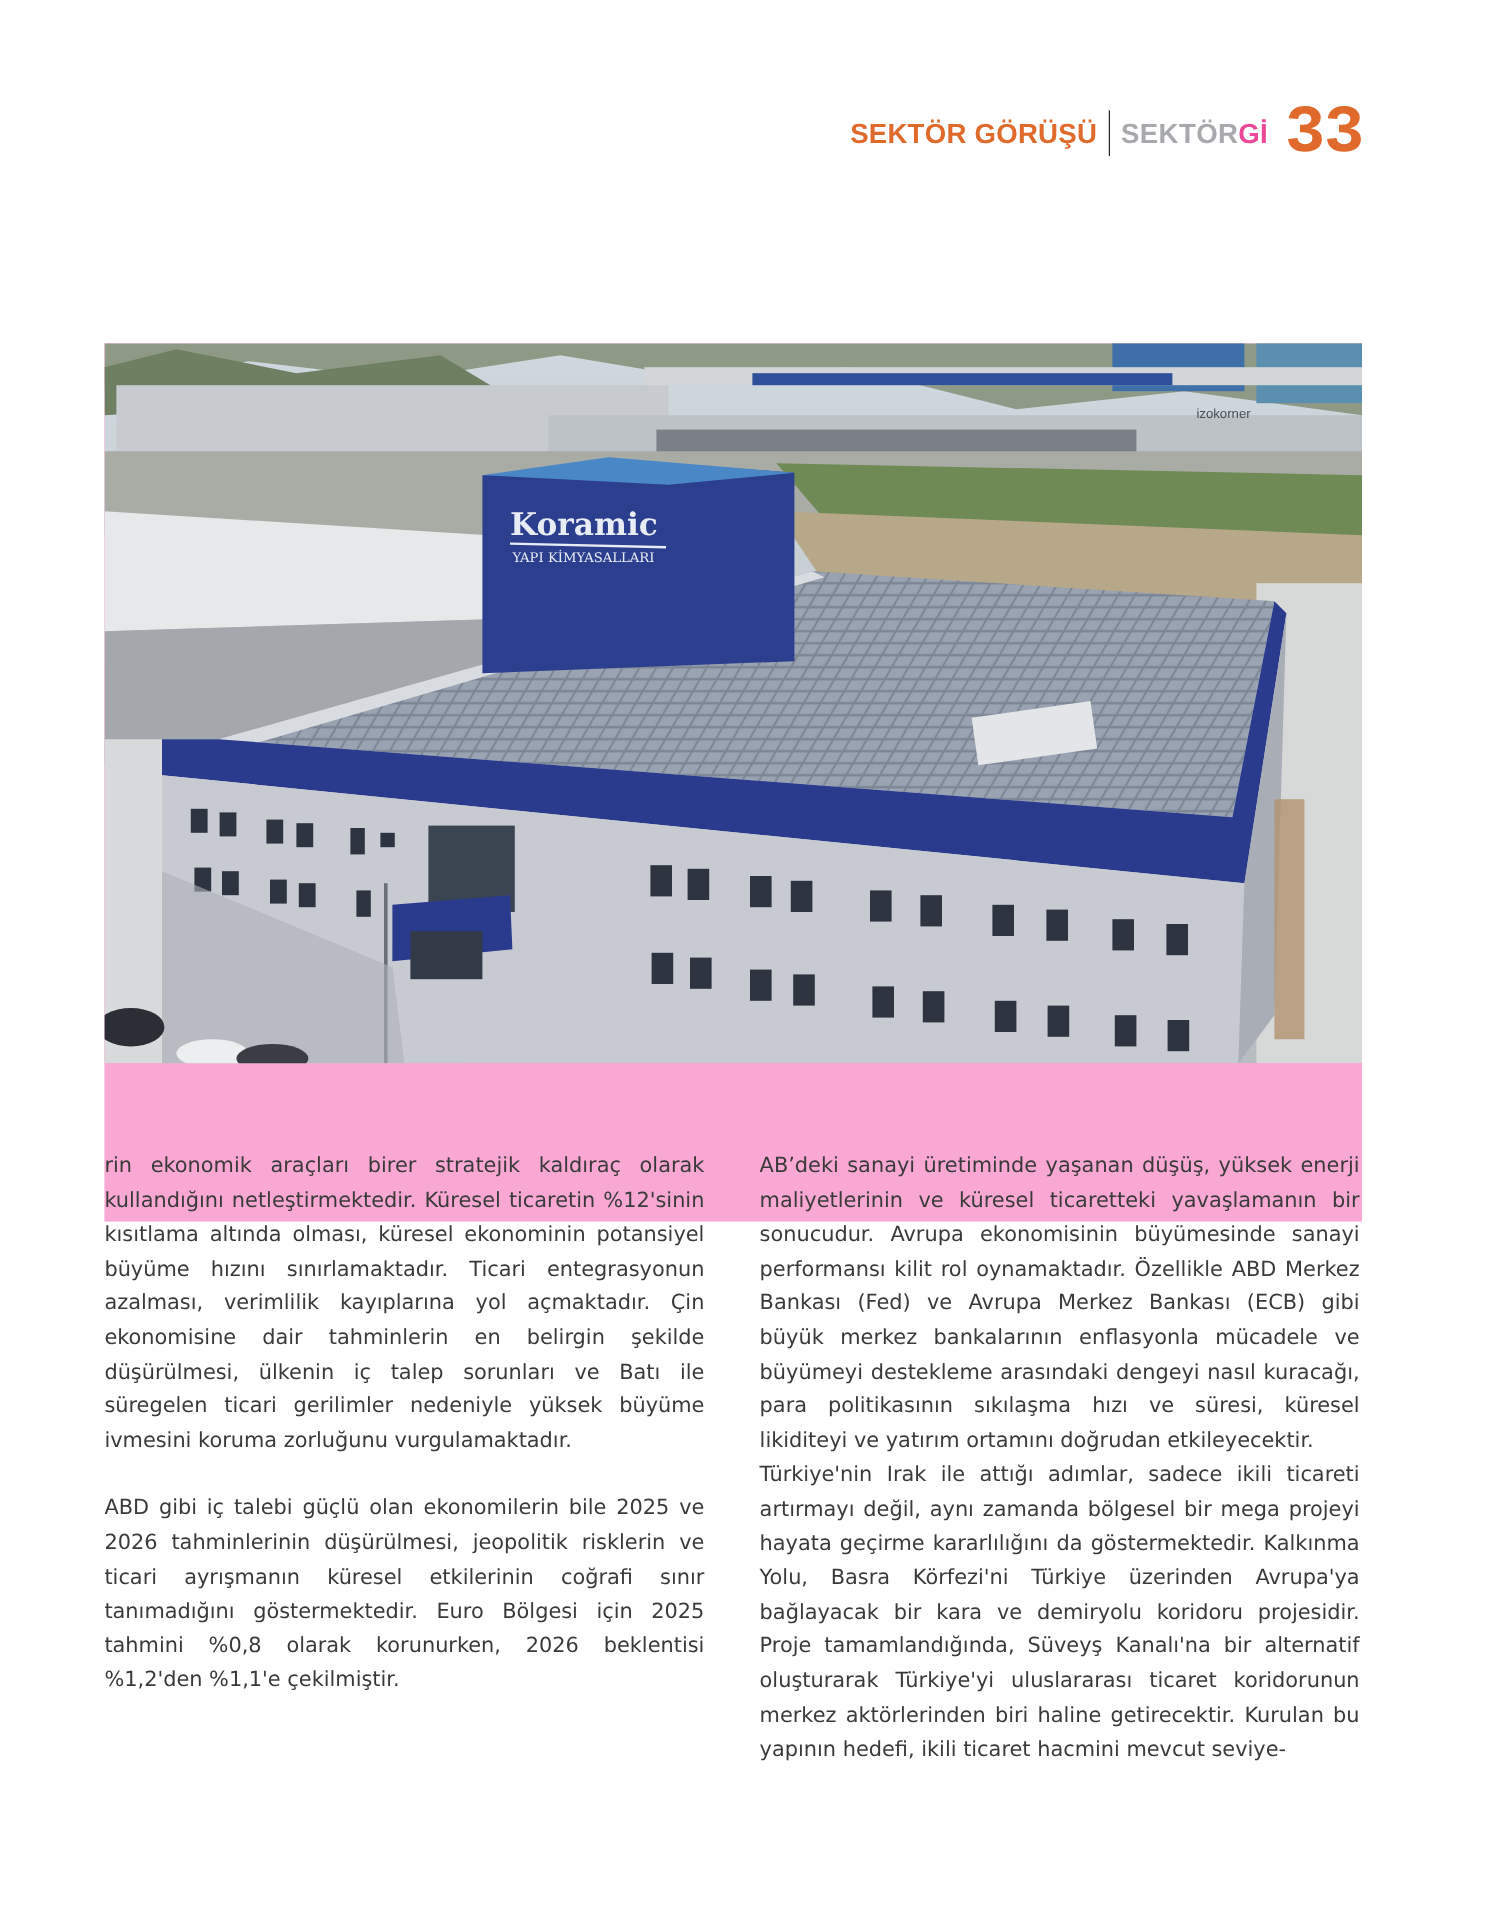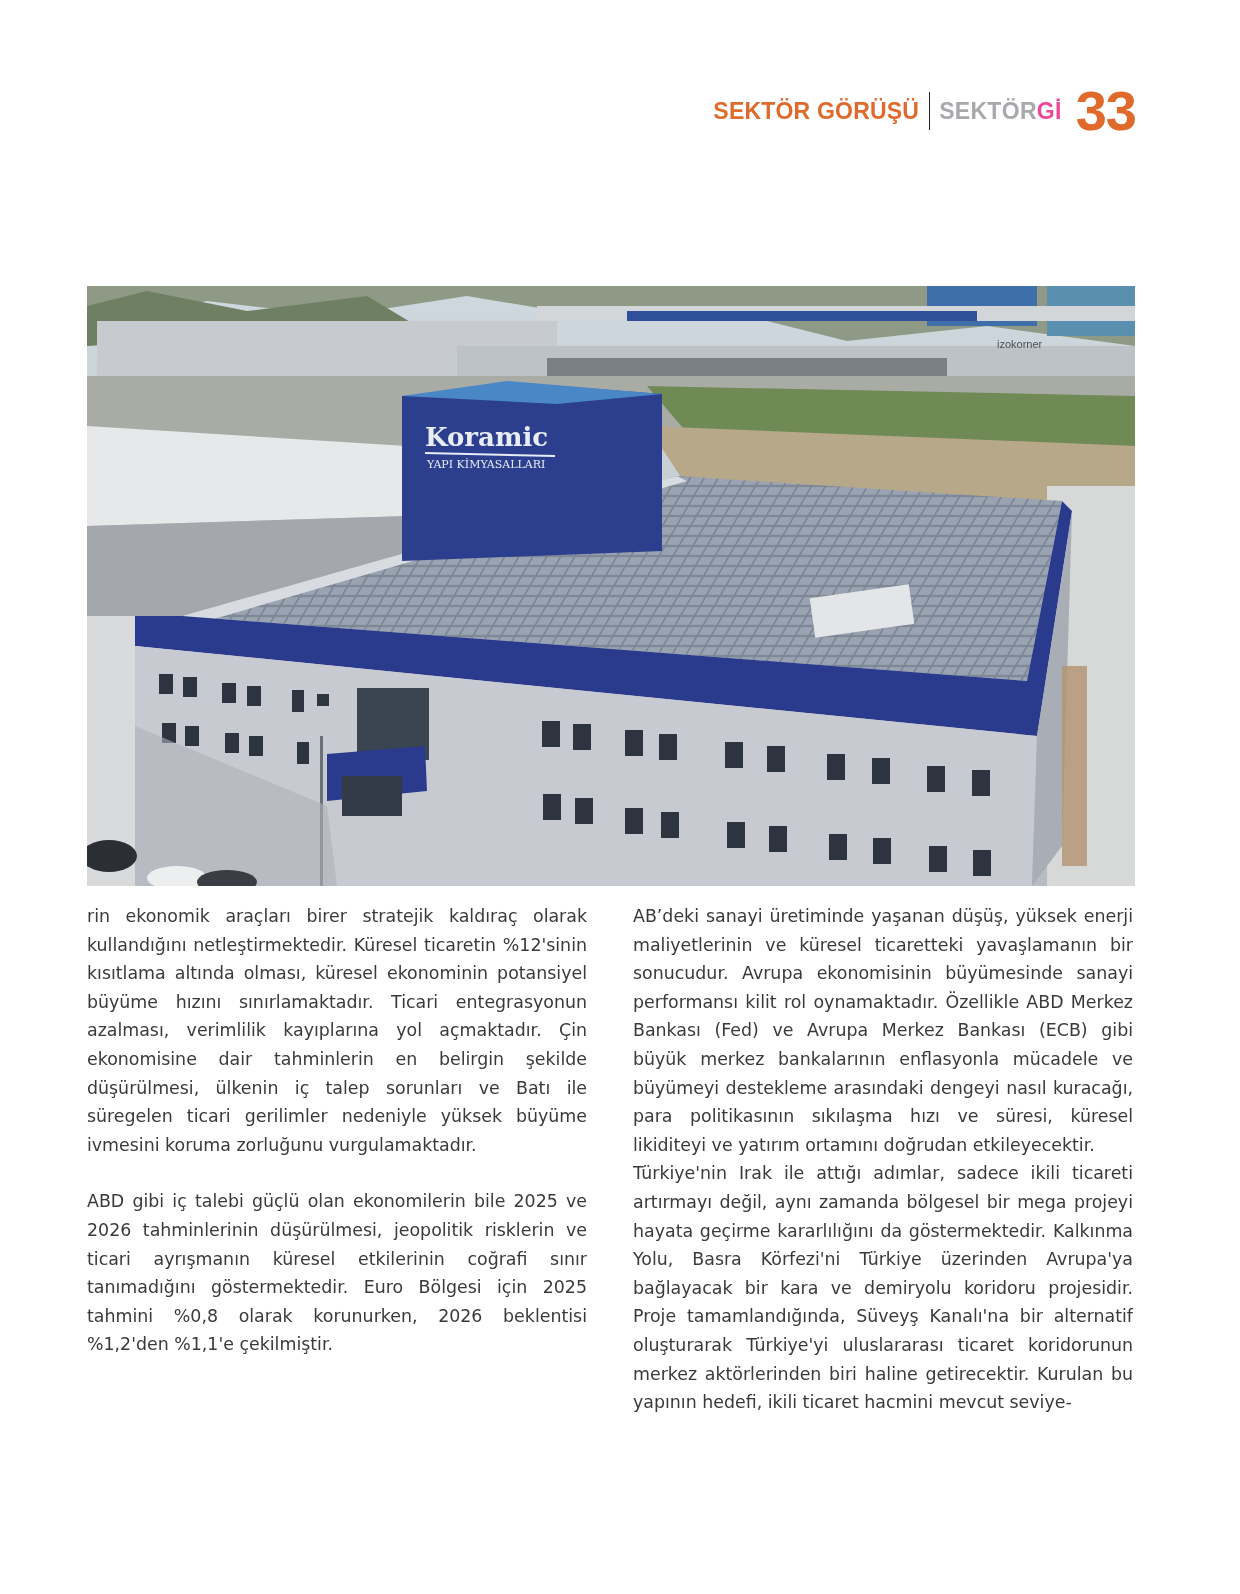--- a/index.html
+++ b/index.html
@@ -2,26 +2,26 @@
 <html><head>
 <meta charset="utf-8">
 <style>
   html, body { margin:0; padding:0; }
   body { width:1240px; height:1594px; background:#ffffff; position:relative; overflow:hidden; font-family:"DejaVu Sans", sans-serif; }
   .header { position:absolute; top:84px; right:104px; display:flex; align-items:center; height:54px;margin-left:48px; }
   .section { color:#e06a2b; font-family:"Liberation Sans", sans-serif; font-weight:bold; font-size:23px; letter-spacing:0.2px; }
   .divider { width:1px; height:38px; background:#222; margin:0 9px 0 10px; }
   .brand { font-family:"Liberation Sans", sans-serif; font-weight:bold; font-size:23px; color:#a7a9ac; letter-spacing:0.3px; }
   .brand .acc { color:#ec4899; }
-  .pageno { font-family:Liberation Sans, sans-serif; font-weight:bold; font-size:56px; color:#e06a2b; margin-left:14px; line-height:54px; letter-spacing:-1px; }
+  .pageno { font-family:Liberation Mono, monospace; font-weight:bold; font-size:56px; color:#e06a2b; margin-left:14px; line-height:54px; letter-spacing:-1px; }
 
-  .photo { position:absolute; left:87px; top:286px; width:1048px; height:600px; overflow:hidden; background:#b91c1c; }
+  .photo { position:absolute; left:87px; top:286px; width:1048px; height:732px; overflow:hidden; background:#f9a8d4; }
   .photo svg { display:block; }
 
-  .col { position:absolute; top:902px; width:500px; font-size:17.4px; line-height:28.6px; color:#3a3a3a; text-align:justify; hyphens:manual; }
+  .col { position:absolute; top:958px; width:500px; font-size:17.4px; line-height:28.6px; color:#3a3a3a; text-align:justify; hyphens:manual; }
   .col p { margin:0; }
   .col-left { left:87px; }
   .col-right { left:633px; }
   .gap { height:28px; }
 </style>
 </head>
 <body>
 
 <div class="header">
   <span class="section">SEKTÖR GÖRÜŞÜ</span>

